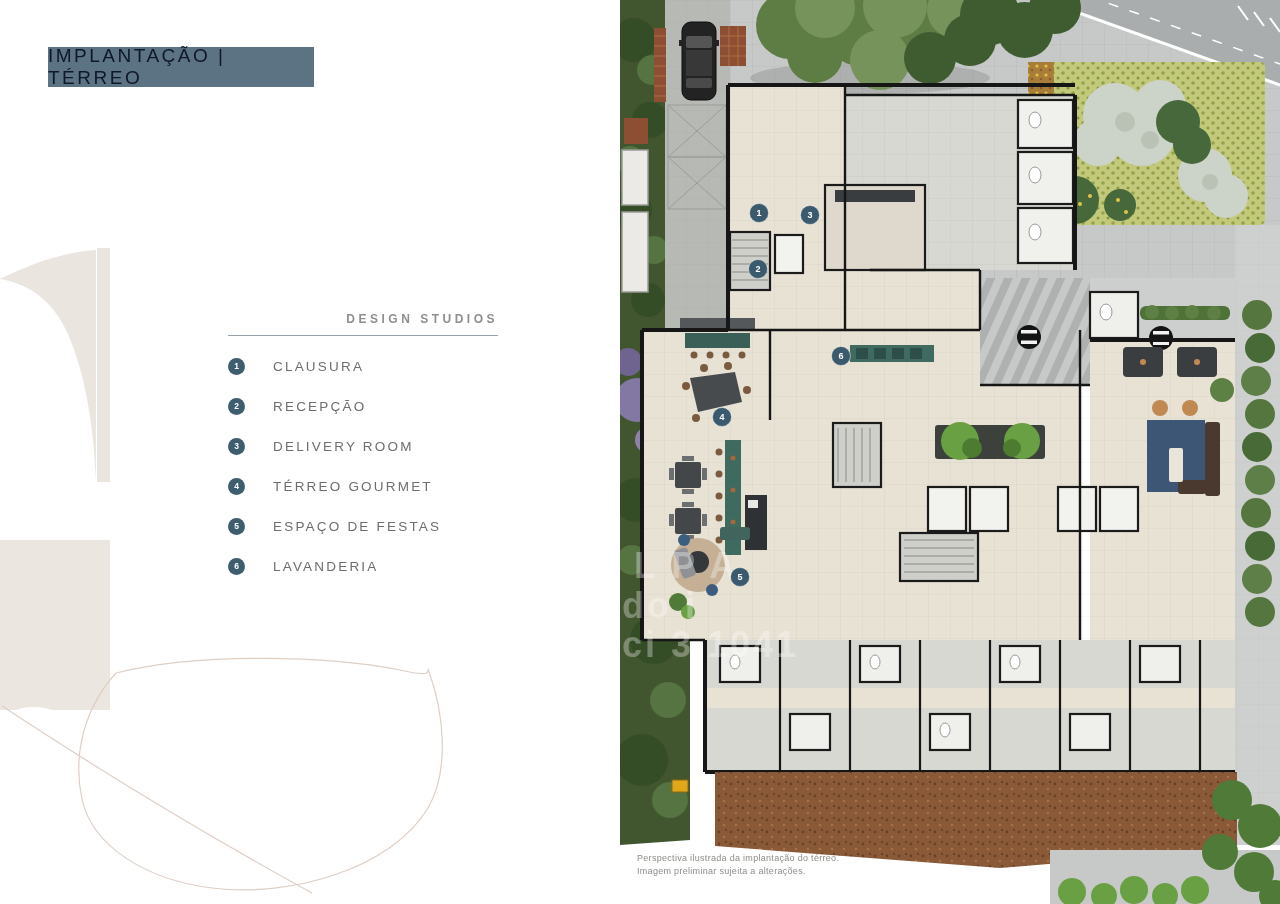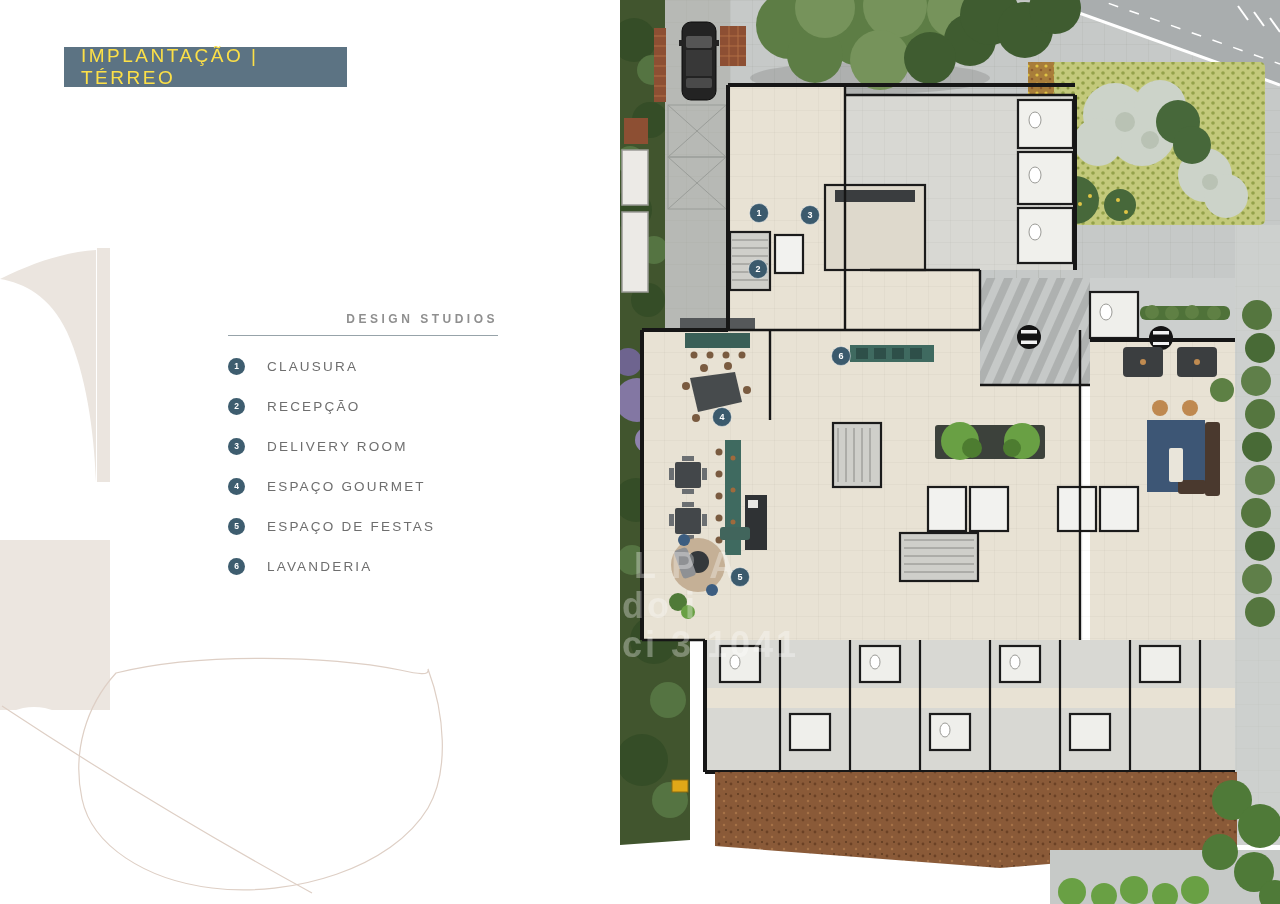--- a/index.html
+++ b/index.html
@@ -1,32 +1,32 @@
 <!DOCTYPE html>
 <html><head>
 <meta charset="utf-8">
 <style>
   html,body{margin:0;padding:0;background:#fff;}
   .page{position:relative;width:1280px;height:904px;background:#ffffff;overflow:hidden;
         font-family:"Liberation Sans",sans-serif;}
   
   .deco{position:absolute;left:0;top:0;z-index:0;pointer-events:none;}
   
-  .title-badge{position:absolute;left:64px;top:47px;width:266px;height:40px;z-index:2;
-    background:#5c7383;color:#fde047;display:flex;align-items:center;justify-content:center;
-    font-size:19px;letter-spacing:2.5px;font-weight:400;padding-left:17px;}
+  .title-badge{position:absolute;left:48px;top:47px;width:266px;height:40px;z-index:2;
+    background:#5c7383;color:#0f172a;display:flex;align-items:center;justify-content:center;
+    font-size:19px;letter-spacing:2.5px;font-weight:400;}
   
   .legend{position:absolute;left:228px;top:312px;width:270px;z-index:2;}
   .legend-heading{font-size:12px;letter-spacing:3.5px;color:#8f8f8f;text-align:right;font-weight:700;}
   .legend-rule{border:0;border-top:1px solid #97a3a9;margin:9px 0 10px 0;}
   .legend-row{display:flex;align-items:center;height:40px;}
   .legend-badge{width:17px;height:17px;border-radius:50%;background:#3e5d6f;color:#fff;
     font-size:8.5px;font-weight:700;display:flex;align-items:center;justify-content:center;
     flex:0 0 17px;}
-  .legend-label{margin-left:22px;font-size:13.5px;letter-spacing:2.2px;color:#6e6e6e;}
+  .legend-label{margin-left:28px;font-size:13.5px;letter-spacing:2.2px;color:#6e6e6e;}
   
   .plan{position:absolute;left:620px;top:0;width:660px;height:904px;z-index:1;}
   .plan svg{display:block;}
   .plan-caption{position:absolute;left:637px;top:852px;z-index:3;font-size:9px;
     line-height:13px;color:#8c8c87;letter-spacing:.3px;}
   
   .marker-circle{fill:#3b5a6d;stroke:rgba(255,255,255,.45);stroke-width:1;}
   .marker-num{fill:#ffffff;font:700 9px "Liberation Sans",sans-serif;text-anchor:middle;}
   .wm-text{fill:rgba(255,255,255,.32);font:700 36px "Liberation Sans",sans-serif;letter-spacing:3px;}
   .wall{stroke:#161616;fill:none;}
@@ -59,21 +59,21 @@
         <div class="legend-row">
           <span class="legend-badge">2</span>
           <span class="legend-label">RECEPÇÃO</span>
         </div>
         <div class="legend-row">
           <span class="legend-badge">3</span>
           <span class="legend-label">DELIVERY ROOM</span>
         </div>
         <div class="legend-row">
           <span class="legend-badge">4</span>
-          <span class="legend-label">ESPAÇO GOURMET</span>
+          <span class="legend-label">TÉRREO GOURMET</span>
         </div>
         <div class="legend-row">
           <span class="legend-badge">5</span>
           <span class="legend-label">ESPAÇO DE FESTAS</span>
         </div>
         <div class="legend-row">
           <span class="legend-badge">6</span>
           <span class="legend-label">LAVANDERIA</span>
         </div>
       </div>
@@ -540,14 +540,18 @@
             <text x="120" y="580" class="marker-num">5</text>
           </g>
           <g>
             <circle cx="221" cy="356" r="9.5" class="marker-circle"></circle>
             <text x="221" y="359" class="marker-num">6</text>
           </g>
         </g>
     </svg>
   </div>
 
+  <div class="plan-caption">
+    <div>Perspectiva ilustrada da implantação do térreo.</div>
+    <div>Imagem preliminar sujeita a alterações.</div>
+  </div>
 
 </div>
 
 </body></html>

